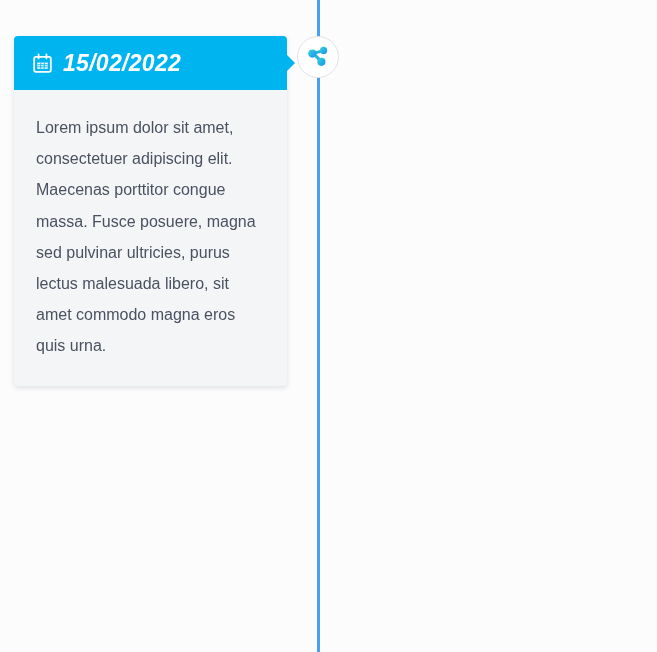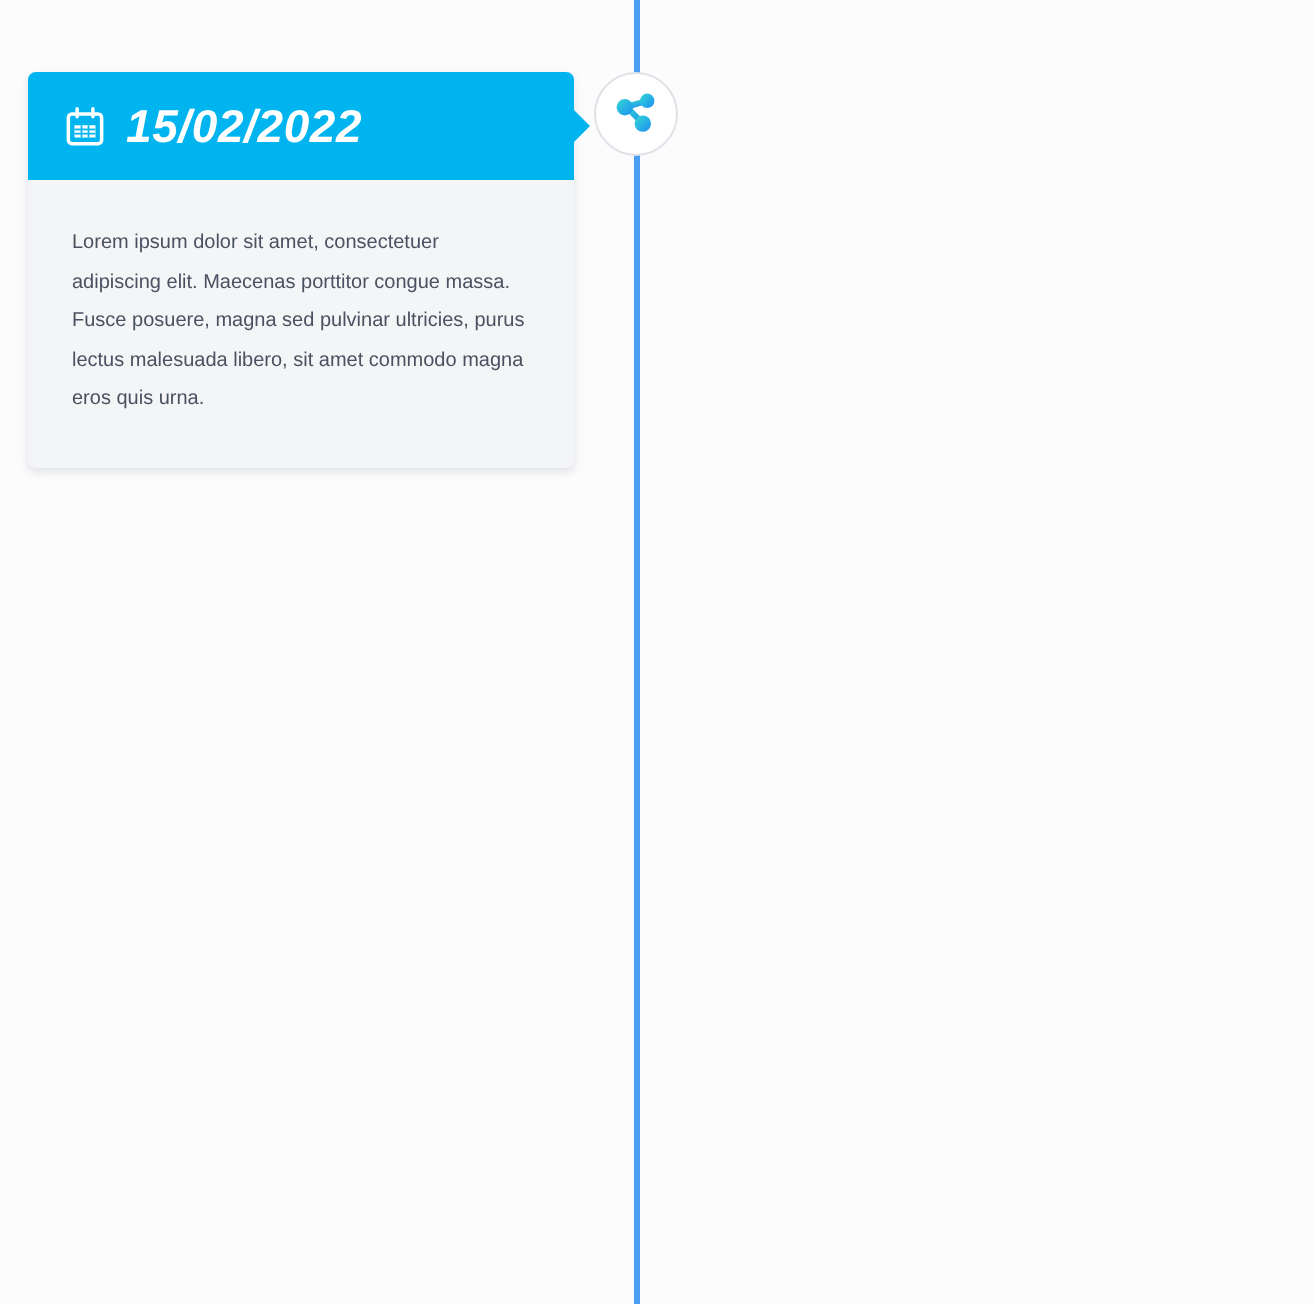--- a/index.html
+++ b/index.html
@@ -88,21 +88,21 @@
     font-weight: bold;
     font-style: italic;
     letter-spacing: 0.3px;
     line-height: 1;
     white-space: nowrap;
   }
 
   .card-body {
     padding: 22px 22px 24px 22px;
     color: #4a5160;
-    font-size: 10px;
+    font-size: 16px;
     line-height: 1.95;
     border-radius: 0 0 4px 4px;
   }
 
   
   .node {
     position: absolute;
     width: 42px;
     height: 42px;
     border-radius: 50%;

